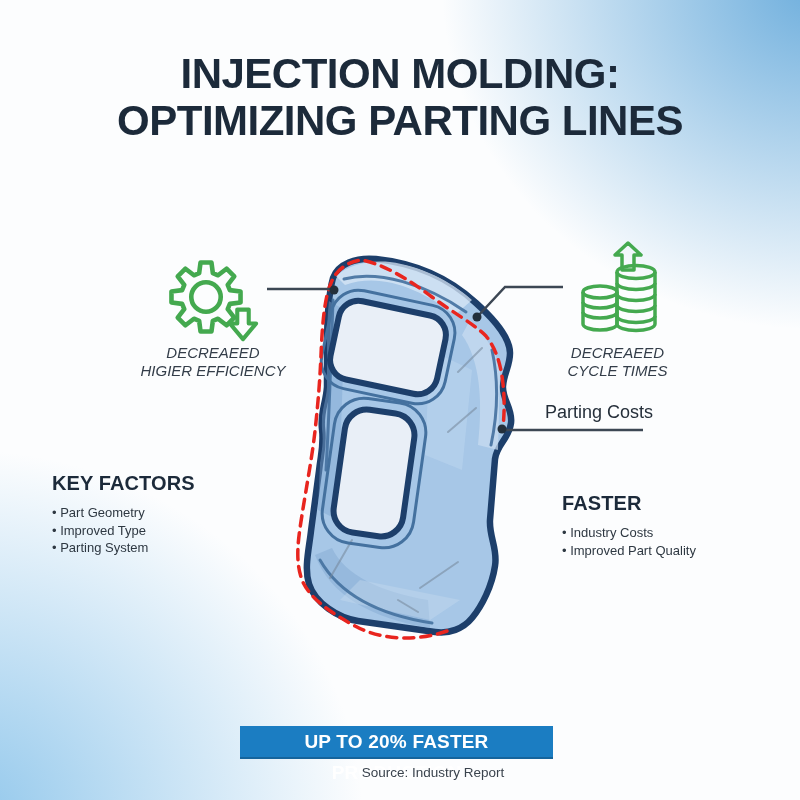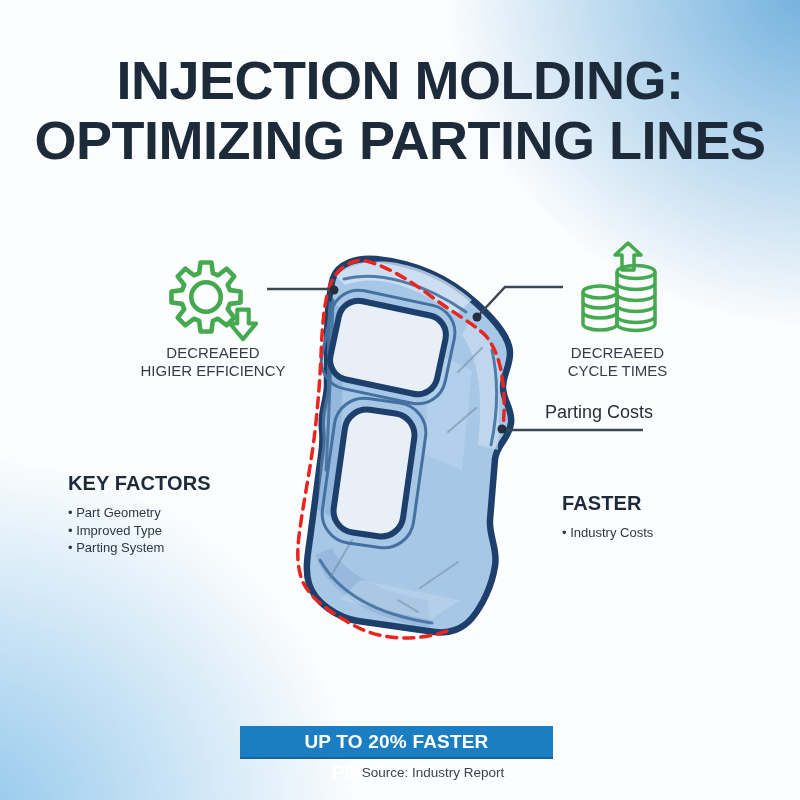--- a/index.html
+++ b/index.html
@@ -7,32 +7,32 @@
   #canvas{
     position:relative;width:800px;height:800px;overflow:hidden;
     background:
       radial-gradient(65% 60% at 102% -2%, rgba(102,170,219,0.95), rgba(255,255,255,0) 72%),
       radial-gradient(70% 65% at -5% 103%, rgba(137,195,234,0.95), rgba(255,255,255,0) 72%),
       linear-gradient(#fcfdfe,#fcfdfe);
   }
   .abs{position:absolute;}
   #title{
     top:50px;left:0;width:800px;text-align:center;
-    color:#1c2a3a;font-weight:700;font-size:54px;line-height:1.12;letter-spacing:-0.5px;
+    color:#1c2a3a;font-weight:700;font-size:42px;line-height:1.12;letter-spacing:-0.5px;
   }
   .icon-label{
-    text-align:center;color:#333d49;font-size:15px;font-weight:500;line-height:1.2;
+    text-align:center;color:#333d49;font-size:15px;font-weight:500;line-height:1.2;font-style:italic;
   }
   #label-efficiency{top:344px;left:103px;width:220px;}
   #label-cycle{top:344px;left:510px;width:215px;}
   #parting-label{top:402px;left:545px;width:110px;font-size:18px;color:#252f3a;font-weight:400;text-align:left;}
   .block-head{margin:0 0 9px 0;font-size:20px;font-weight:700;color:#1c2a3a;letter-spacing:0.1px;}
   .block-list{margin:0;padding:0;list-style:none;font-size:13px;color:#2e3842;line-height:1.36;}
   .block-list li::before{content:"• ";}
-  #key-factors{top:472px;left:68px;width:230px;}
+  #key-factors{top:472px;left:52px;width:230px;}
   #impact{top:492px;left:562px;width:230px;}
   #banner{
     top:726px;left:240px;width:313px;height:31px;
     background:#1b7dc2;border-bottom:2px solid #15649c;
     color:#ffffff;font-size:19px;font-weight:700;text-align:center;line-height:31px;letter-spacing:0.2px;
   }
   #source{top:765px;left:0;width:800px;text-align:center;font-size:13.5px;color:#3a434d;padding-left:33px;}
   svg{display:block;}
   #scene{top:0;left:0;}
   #gear-icon-svg{top:256px;left:163px;}
@@ -157,19 +157,20 @@
       <li>Part Geometry</li>
       <li>Improved Type</li>
       <li>Parting System</li>
     </ul>
   </div>
 
   <div id="impact" class="abs">
     <h3 class="block-head">FASTER</h3>
     <ul class="block-list">
       <li>Industry Costs</li>
+      <li>Improved Part Quality</li>
     </ul>
   </div>
 
   <div id="banner" class="abs">UP TO 20% FASTER PRODUCTION</div>
   <div id="source" class="abs">Source: Industry Report</div>
 
 </div>
 
 </body></html>

